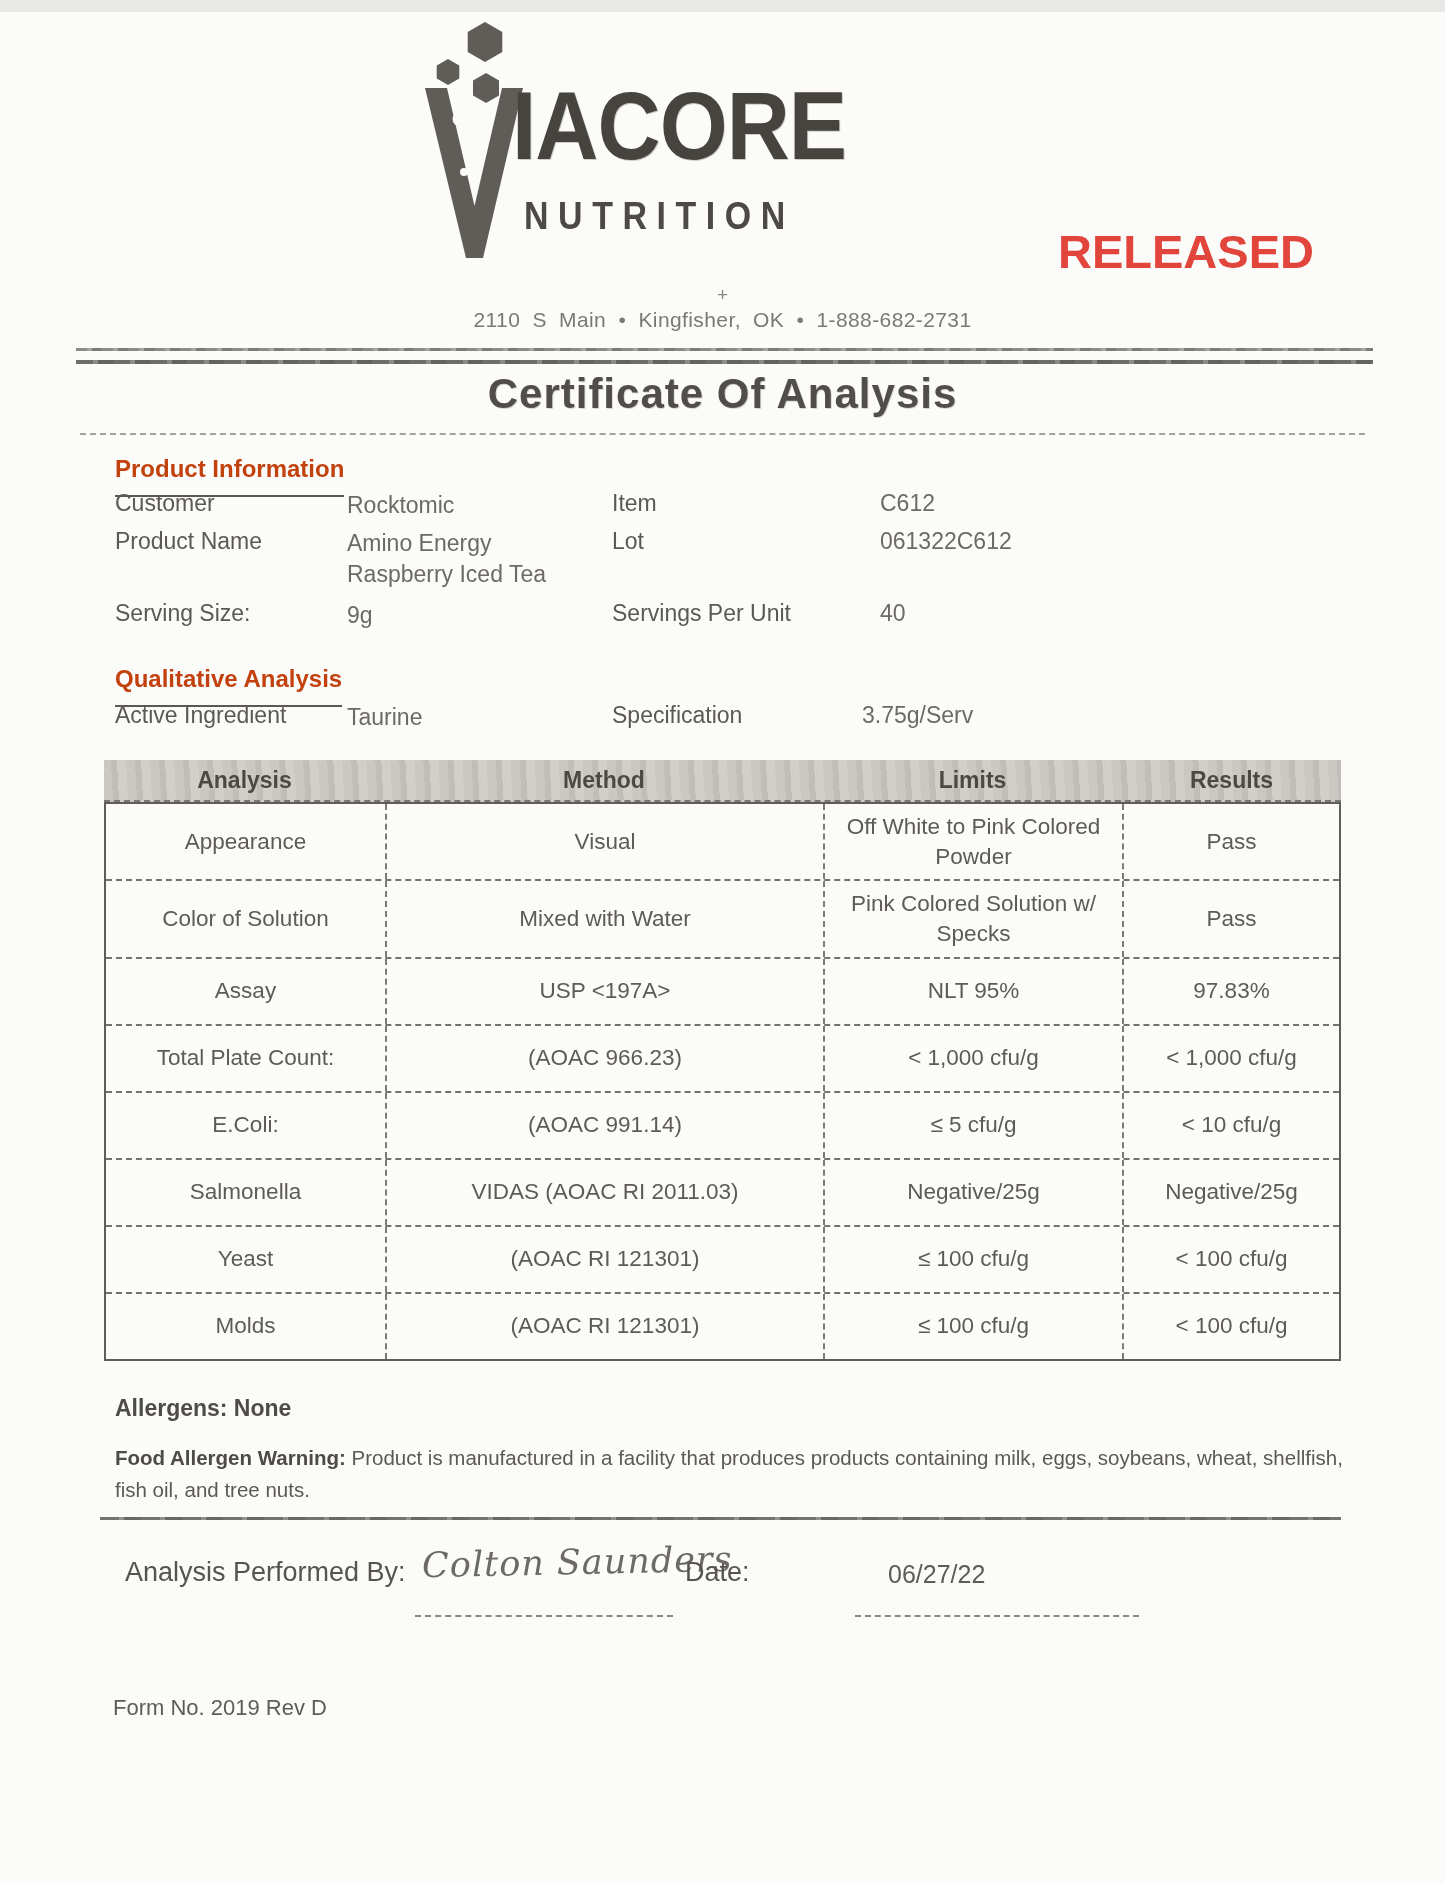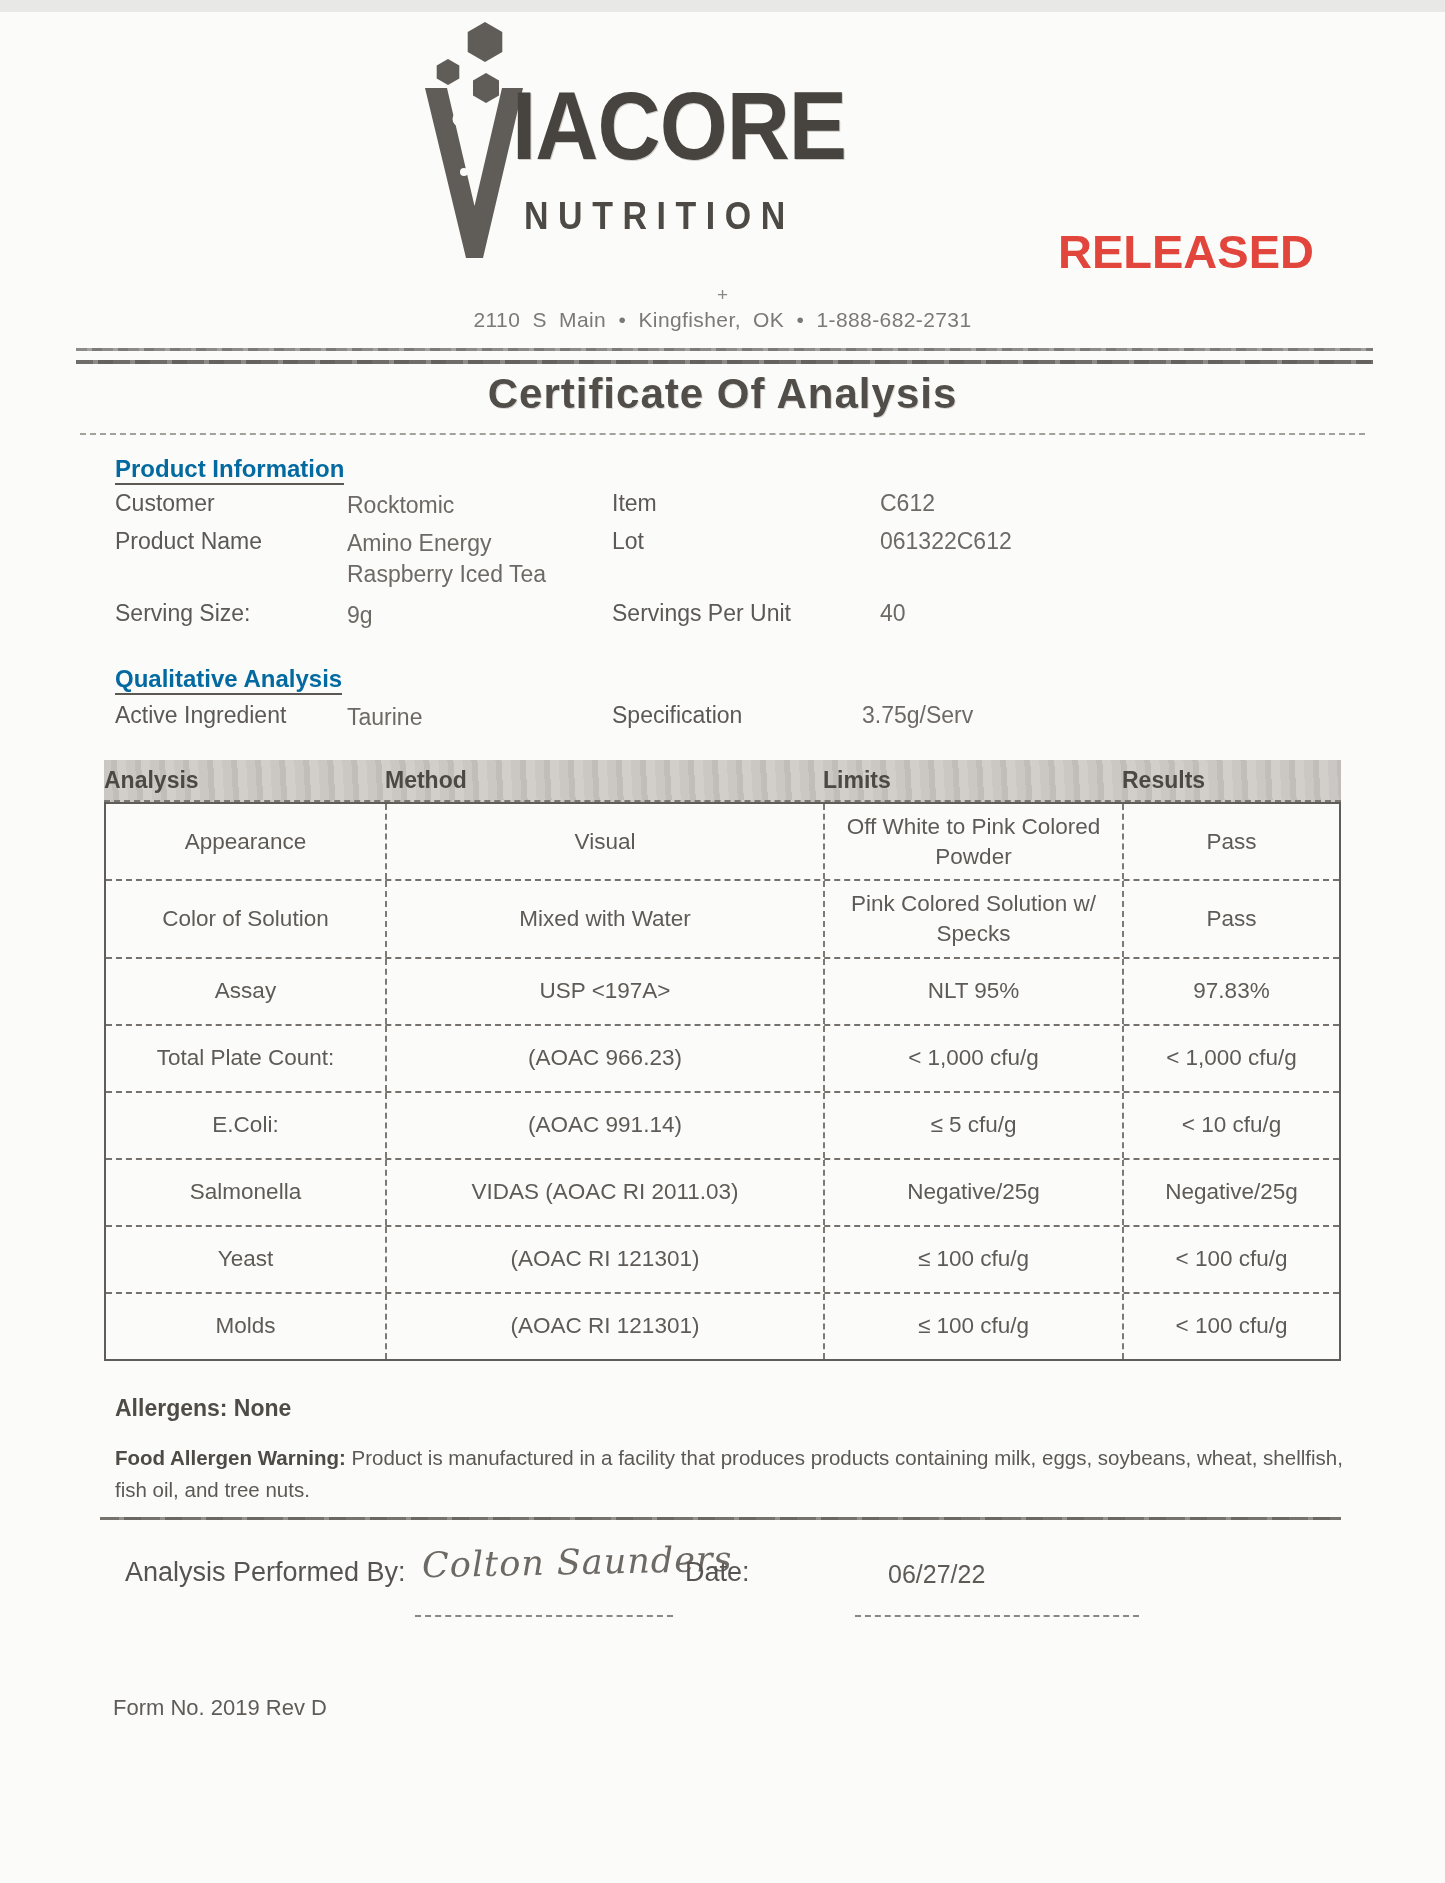--- a/index.html
+++ b/index.html
@@ -49,37 +49,37 @@
   .doc-title {
     position:absolute; left:0; right:0; top:358px;
     text-align:center; font-size:42px; font-weight:800; letter-spacing:1px;
     color:#514e4a; text-shadow:1px 1px 0 rgba(80,77,74,.2);
   }
   .rule-title { position:absolute; left:80px; right:80px; top:421px;
     border-top:2px dashed #a3a19c; }
   
   .sec-heading {
     position:absolute;
-    font-size:24px; font-weight:700; color:#0369a1;
-    border-bottom:2.5px solid #5b5854; padding-bottom:0;
+    font-size:24px; font-weight:700; color:#c2410c;
+    border-bottom:2.5px solid #5b5854; padding-bottom:12px;
   }
   .info-row { position:absolute; left:0; width:100%; font-size:23px; }
   .info-row .c1 { position:absolute; left:115px; width:225px; color:#5b5855; }
   .info-row .c2 { position:absolute; left:347px; width:252px; color:#6d6a66; line-height:1.35; }
   .info-row .c3 { position:absolute; left:612px; width:260px; color:#5b5855; }
   .info-row .c4 { position:absolute; left:880px; color:#6d6a66; }
   .info-row.qual .c4 { left:862px; }
   
   .coa-table { position:absolute; left:104px; top:748px; width:1237px; }
   .t-head {
     display:grid; grid-template-columns:281px 438px 299px 1fr;
     height:42px; align-items:center;
     background:repeating-linear-gradient(87deg,#cbc8c4 0 9px,#c1beba 9px 15px,#d2cfcb 15px 24px);
     font-weight:700; font-size:23px; color:#4c4945;
-    text-align:left;
+    text-align:center;
     border-bottom:2px dashed #7a7772;
   }
   .t-body { border:2.5px solid #605d59; border-top:2px solid #605d59; }
   .t-row {
     display:grid; grid-template-columns:279px 438px 299px 1fr;
     min-height:67px;
   }
   .t-row + .t-row { border-top:2px dashed #75726d; }
   .t-cell {
     display:flex; align-items:center; justify-content:center;

